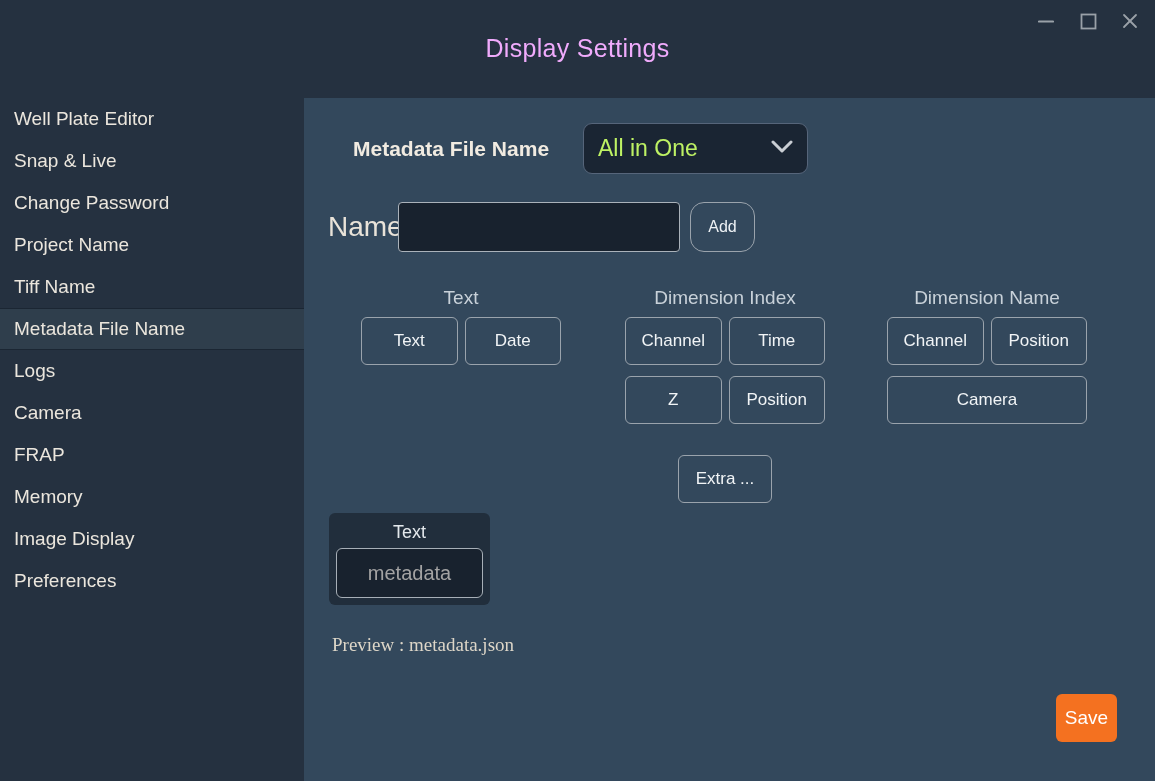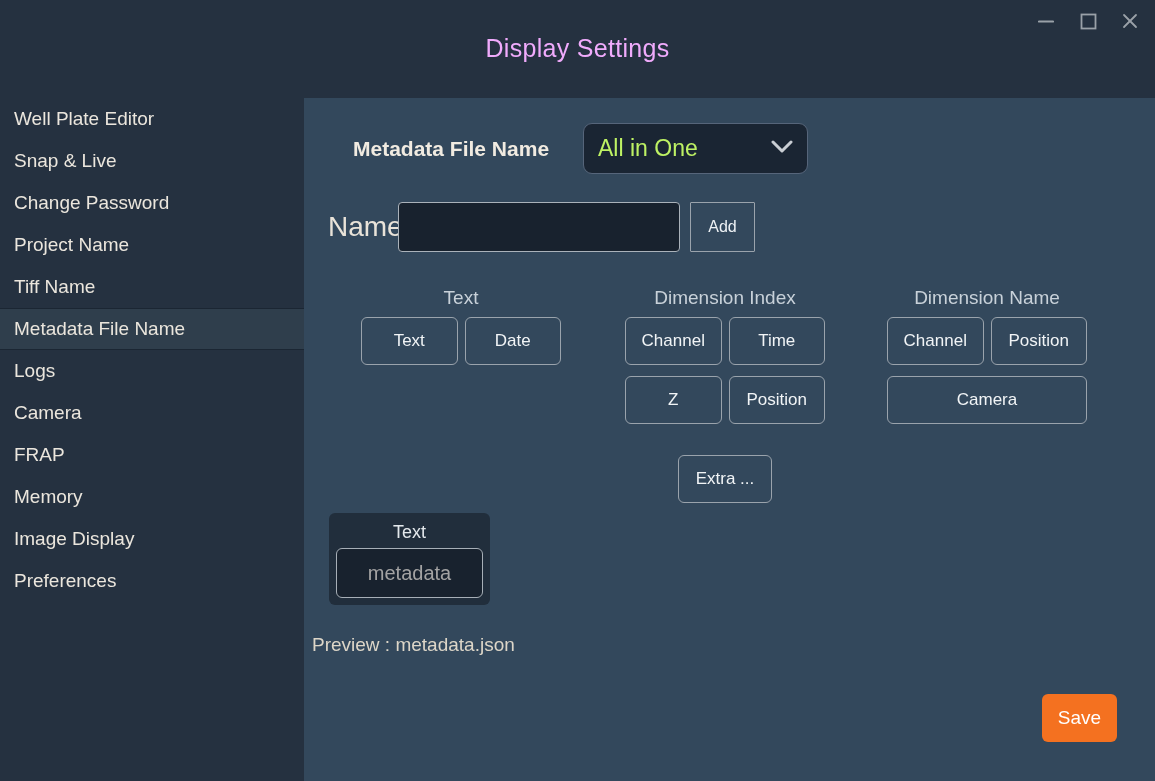--- a/index.html
+++ b/index.html
@@ -48,21 +48,21 @@
     position:absolute;left:24px;top:104px;height:50px;line-height:50px;
     color:#e9e3d9;font-size:28px;
   }
   .name-input{
     position:absolute;left:94px;top:104px;width:282px;height:50px;
     background:#18222e;border:1px solid #aab2ba;border-radius:4px;
     color:#e8ecef;font-size:18px;padding:0 12px;outline:none;
   }
   .add-btn{
     position:absolute;left:386px;top:104px;width:65px;height:50px;
-    background:transparent;border:1px solid #9aa3ac;border-radius:1px;
+    background:transparent;border:1px solid #9aa3ac;border-radius:14px;
     color:#eef2f5;font-size:16px;cursor:pointer;
   }
 
   .group{position:absolute;top:189px;width:200px;}
   .group-g1{left:57px;}
   .group-g2{left:321px;}
   .group-g3{left:583px;}
   .group-title{height:30px;text-align:center;color:#c8d1d9;font-size:19px;}
   .btn-row{display:flex;gap:7px;margin-bottom:11px;}
   .btn-row.center{justify-content:center;}
@@ -76,24 +76,24 @@
     position:absolute;left:25px;top:415px;width:161px;height:92px;
     background:#212e3c;border-radius:6px;padding:6px 7px 7px 7px;
   }
   .chip-label{height:29px;line-height:27px;text-align:center;color:#e3e8ec;font-size:18px;}
   .chip-value{
     height:50px;background:#18222e;border:1px solid #a7afb7;border-radius:6px;
     display:flex;align-items:center;justify-content:center;
     color:#a3a3a3;font-size:20px;
   }
 
-  .preview{position:absolute;left:8px;top:536px;color:#ddd6c8;font-size:19px;}
+  .preview{position:absolute;left:28px;top:536px;color:#ddd6c8;font-size:19px;font-family:Liberation Serif, serif;}
 
   .save-btn{
-    position:absolute;right:38px;bottom:39px;width:75px;height:48px;
+    position:absolute;right:38px;bottom:39px;width:61px;height:48px;
     background:#f47120;border:none;border-radius:6px;
     color:#ffffff;font-size:19px;cursor:pointer;margin-left:36px;
   }
 </style>
 </head>
 <body>
 
 <div class="window">
 
   <div class="titlebar-controls">

